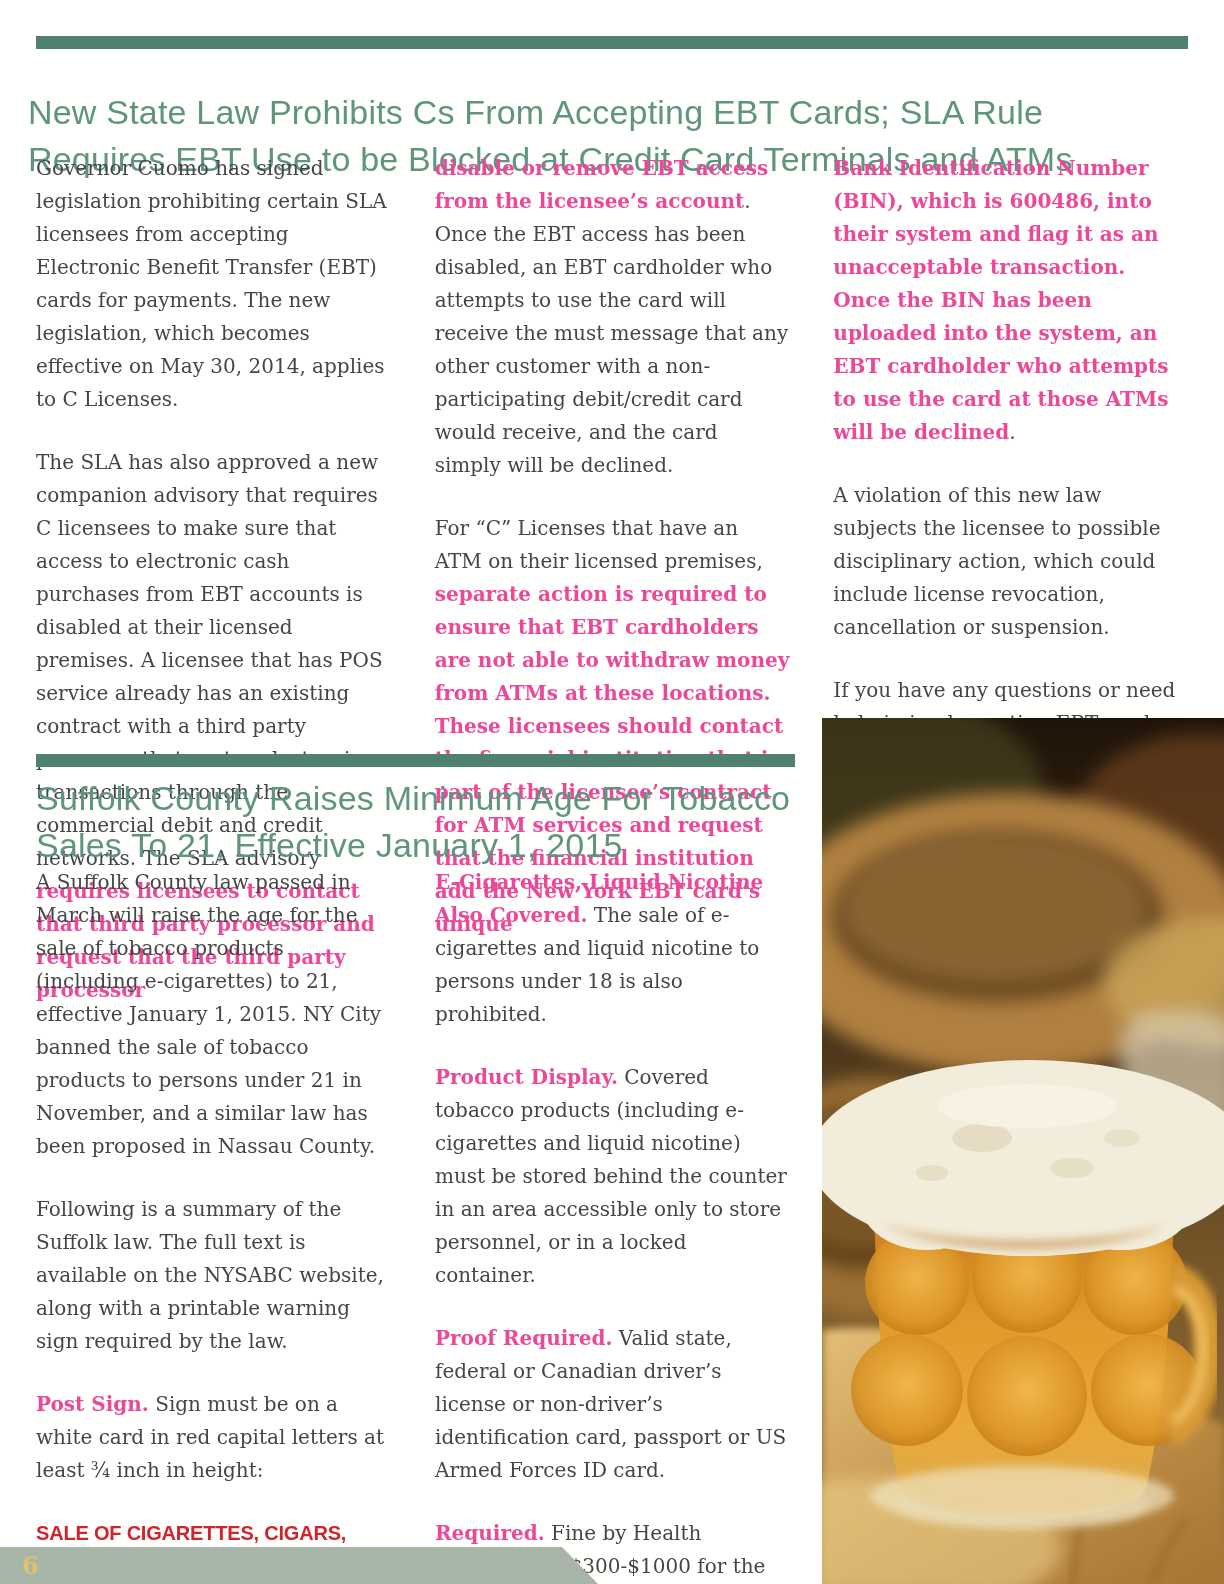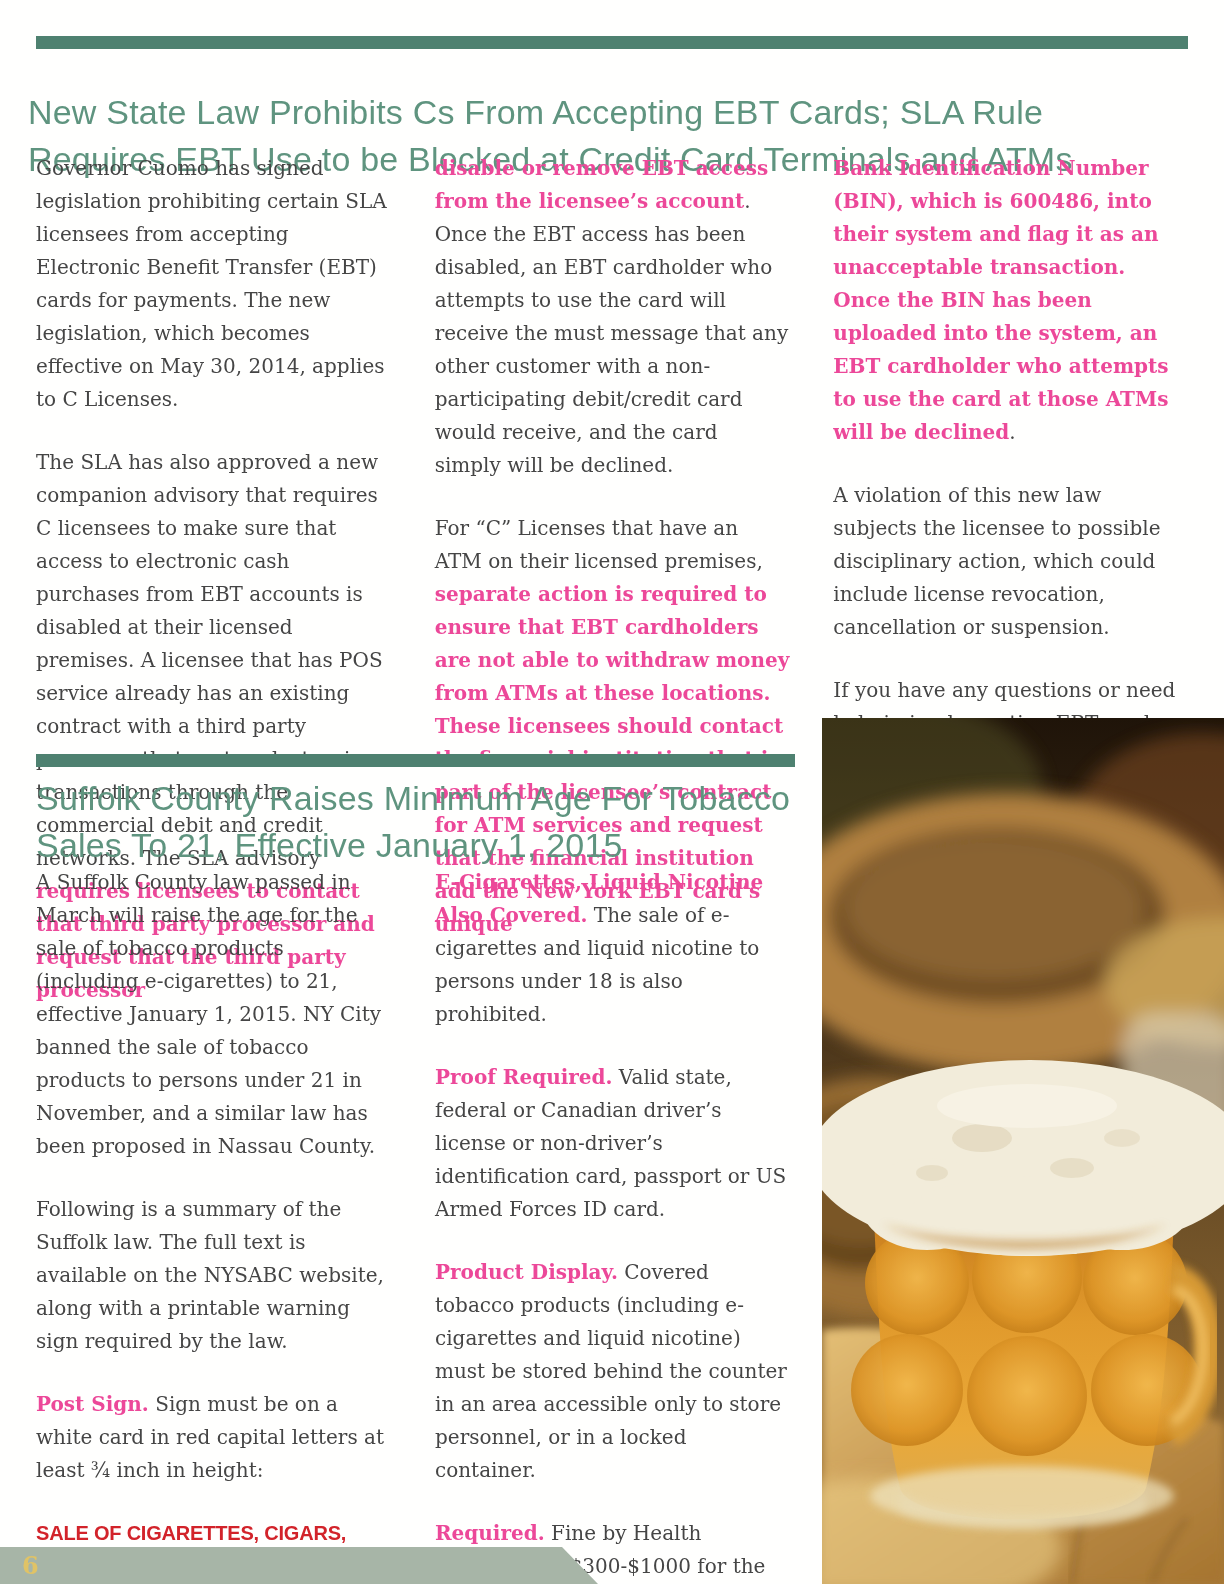--- a/index.html
+++ b/index.html
@@ -71,22 +71,22 @@
   <h1 class="headline headline-2">Suffolk County Raises Minimum Age For Tobacco Sales To 21, Effective January 1, 2015</h1>
   <div class="cols cols-2">
       <div class="col">
         <p><span>A Suffolk County law passed in March will raise the age for the sale of tobacco products (including e-cigarettes) to 21, effective January 1, 2015.  NY City banned the sale of tobacco products to persons under 21 in November, and a similar law has been proposed in Nassau County.</span></p>
         <p><span>Following is a summary of the Suffolk law. The full text is available on the NYSABC website, along with a printable warning sign required by the law.</span></p>
         <p><span class="b">Post Sign.</span><span> Sign must be on a white card in red capital letters at least ¾ inch in height:</span></p>
         <p class="red-caps"><span>SALE OF CIGARETTES, CIGARS, CHEWING TOBACCO, POWDERED TOBACCO, OR OTHER TOBACCO PRODUCTS, HERBAL CIGARETTES, ROLLING PAPERS OR PIPES TO PERSONS UNDER 21 YEARS OF AGE IS PROHIBITED UNDER PENALTY OF LAW.</span></p>
       </div>
       <div class="col">
         <p><span class="b">E-Cigarettes, Liquid Nicotine Also Covered.</span><span> The sale of e-cigarettes and liquid nicotine to persons under 18 is also prohibited.</span></p>
+        <p><span class="b">Product Display.</span><span> Covered tobacco products (including e-cigarettes and liquid nicotine) must be stored behind the counter in an area accessible only to store personnel, or in a locked container.</span></p>
         <p><span class="b">Proof Required.</span><span> Valid state, federal or Canadian driver’s license or non-driver’s identification card, passport or US Armed Forces ID card.</span></p>
-        <p><span class="b">Product Display.</span><span> Covered tobacco products (including e-cigarettes and liquid nicotine) must be stored behind the counter in an area accessible only to store personnel, or in a locked container.</span></p>
         <p><span class="b">Required.</span><span> Fine by Health Department, $300-$1000 for the first violation, minimum of $500, maximum of $1500 for each subsequent violation.</span></p>
       </div>
     </div>
 
   <figure class="photo" aria-hidden="true">
     <svg width="402" height="866" viewBox="0 0 402 866">
       <defs>
         <linearGradient id="bg" x1="0" y1="0" x2="0" y2="1">
           <stop offset="0" stop-color="#1f1409"></stop>
           <stop offset="0.28" stop-color="#3c2a15"></stop>

